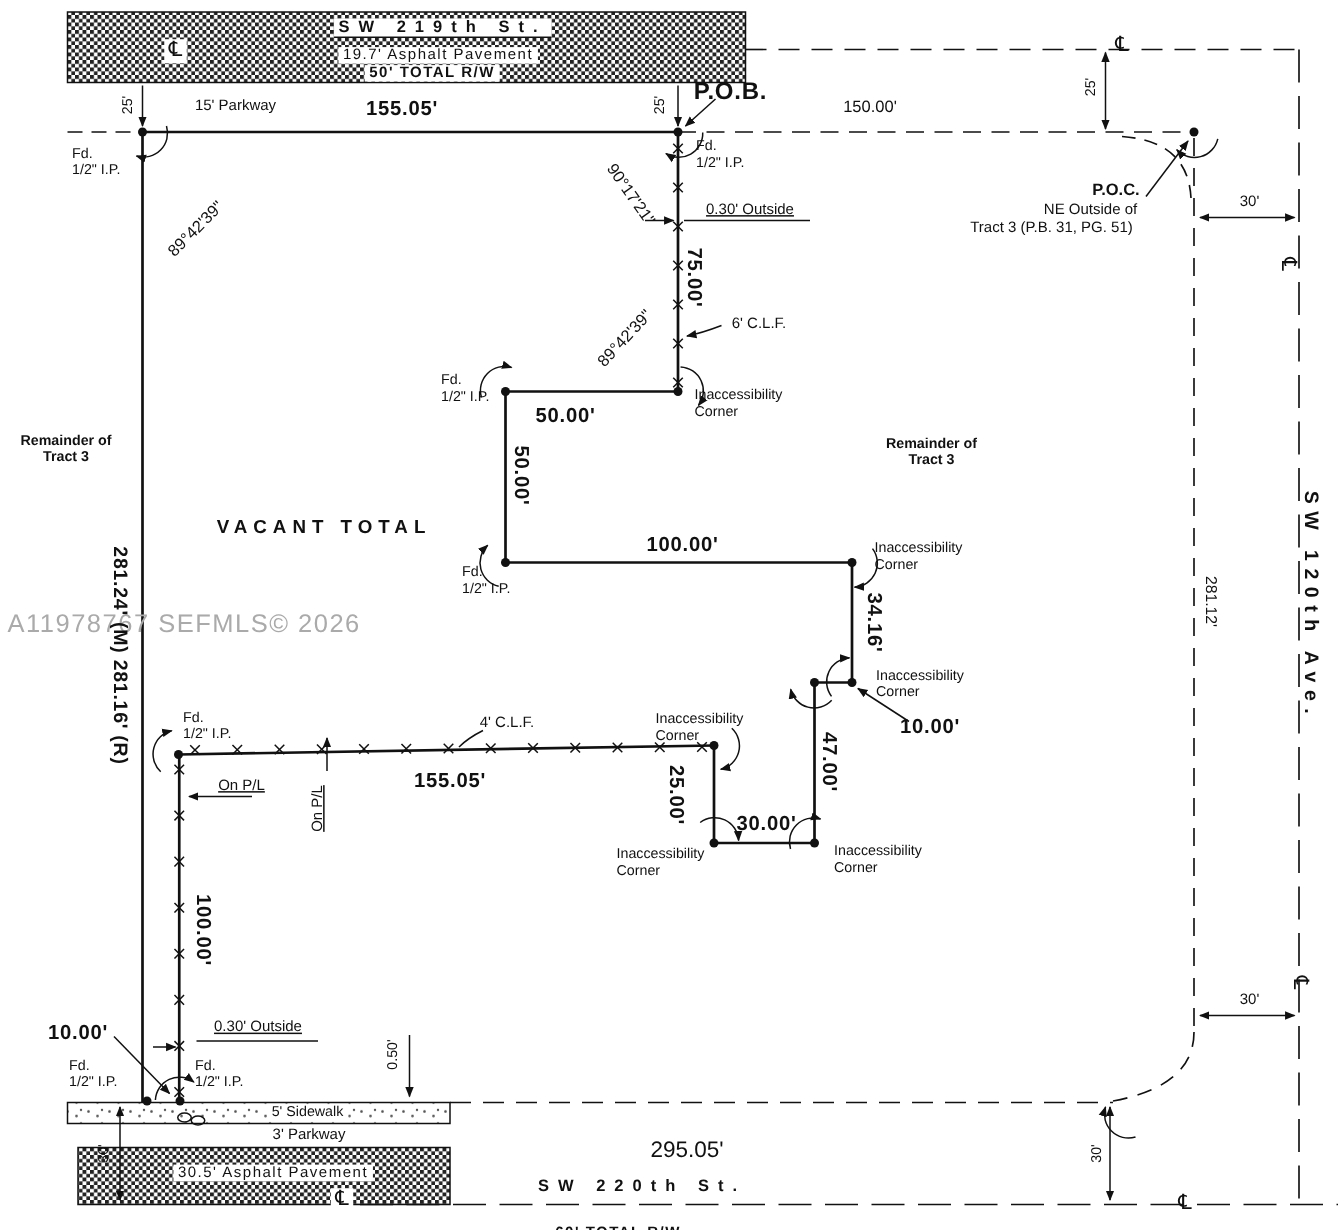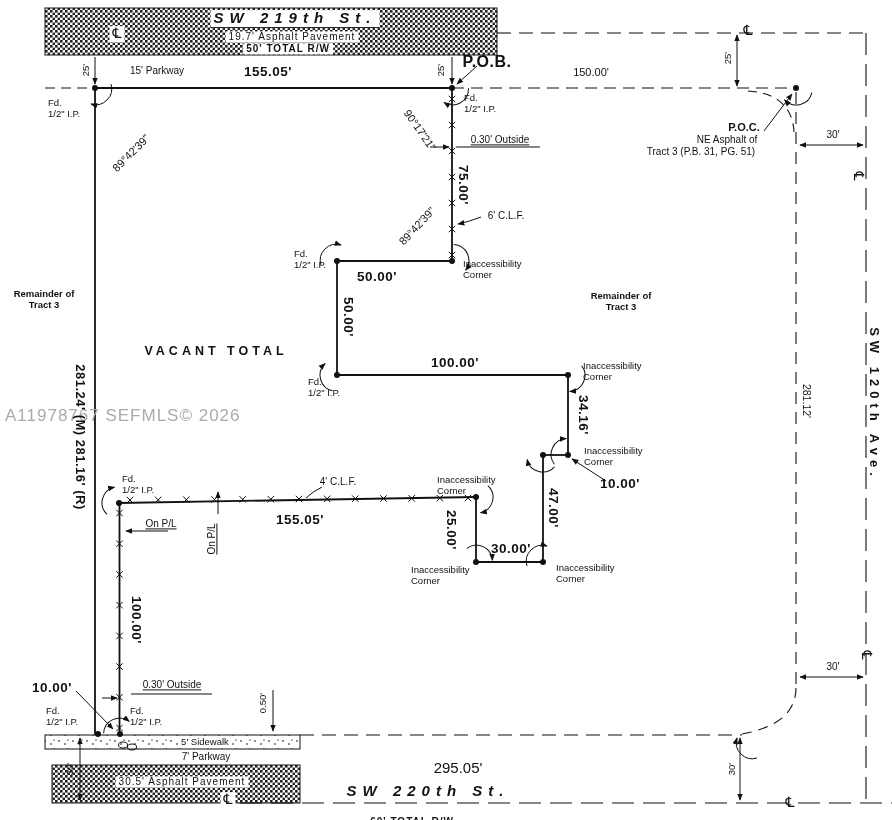--- a/index.html
+++ b/index.html
@@ -10,21 +10,21 @@
       transform:translate(-50%,-50%);}
   .tl{transform:none;}
   .b{font-weight:bold;}
   .dim{font-weight:bold;font-size:13.5px;letter-spacing:.5px;}
   .sm{font-size:9.5px;}
   .rot90{transform:translate(-50%,-50%) rotate(90deg);}
   .rotm90{transform:translate(-50%,-50%) rotate(-90deg);}
   .bg{background:#fff;padding:0 3px;}
   .ul{text-decoration:underline;}
   .ctr{text-align:center;}
-  .street{font-size:15px;font-weight:bold;letter-spacing:6px;font-style:italic;}
+  .street{font-size:11px;font-weight:bold;letter-spacing:6px;}
   .cl{font-family:"DejaVu Sans",sans-serif;font-size:14px;}
   .wm{position:absolute;left:5px;top:406px;font-size:17px;color:#aaa;letter-spacing:1px;transform:none;}
 </style>
 </head>
 <body>
 
 <div class="sheet">
 
 <svg class="geom" width="892" height="820" viewBox="0 0 892 820">
   <defs>
@@ -215,25 +215,25 @@
 <div class="lb cl rot90" style="left:866px;top:655px;">℄</div>
 <div class="lb cl bg" style="left:228px;top:800px;">℄</div>
 <div class="lb cl" style="left:790px;top:803px;">℄</div>
 
 <div class="lb rotm90 sm" style="left:86px;top:70px;">25'</div>
 <div class="lb rotm90 sm" style="left:441px;top:70px;">25'</div>
 <div class="lb rotm90 sm" style="left:728px;top:58px;">25'</div>
 <div class="lb" style="left:157px;top:71px;">15' Parkway</div>
 <div class="lb dim" style="left:268px;top:72px;">155.05'</div>
 <div class="lb b" style="left:487px;top:62px;font-size:16px;letter-spacing:.5px;">P.O.B.</div>
-<div class="lb" style="left:580px;top:72px;font-size:11px;margin-left:11px;">150.00'</div>
+<div class="lb" style="left:580px;top:72px;font-size:11px;">150.00'</div>
 <div class="lb" style="left:833px;top:135px;">30'</div>
 
 <div class="lb b" style="left:744px;top:127px;font-size:11px;">P.O.C.</div>
-<div class="lb" style="left:727px;top:140px;">NE Asphalt of</div>
+<div class="lb" style="left:727px;top:140px;">NE Outside of</div>
 <div class="lb" style="left:701px;top:152px;">Tract 3 (P.B. 31, PG. 51)</div>
 
 <div class="lb tl sm" style="left:48px;top:98px;">
       <div>Fd.</div>
       <div>1/2" I.P.</div>
     </div>
 <div class="lb tl sm" style="left:464px;top:93px;">
       <div>Fd.</div>
       <div>1/2" I.P.</div>
     </div>
@@ -317,21 +317,21 @@
 <div class="lb ul" style="left:161px;top:524px;">On P/L</div>
 <div class="lb rotm90 ul" style="left:212px;top:539px;">On P/L</div>
 <div class="lb dim rot90" style="left:136px;top:620px;">100.00'</div>
 
 <div class="lb dim" style="left:52px;top:688px;">10.00'</div>
 <div class="lb ul" style="left:172px;top:685px;">0.30' Outside</div>
 <div class="lb rotm90 sm" style="left:263px;top:703px;">0.50'</div>
 <div class="lb rotm90 sm" style="left:70px;top:769px;">30'</div>
 
 <div class="lb bg sm" style="left:205px;top:742px;">5' Sidewalk</div>
-<div class="lb" style="left:206px;top:757px;">7' Parkway</div>
+<div class="lb" style="left:206px;top:757px;">3' Parkway</div>
 <div class="lb bg" style="left:182px;top:782px;letter-spacing:1px;">30.5' Asphalt Pavement</div>
 <div class="lb bg" style="left:458px;top:740px;font-size:15px;margin-top:28px;">295.05'</div>
 <div class="lb street" style="left:428px;top:791px;">SW 220th St.</div>
 <div class="lb b" style="left:412px;top:822px;letter-spacing:1px;">60' TOTAL R/W</div>
 <div class="lb rotm90 sm" style="left:732px;top:769px;">30'</div>
 <div class="lb" style="left:833px;top:667px;">30'</div>
 
 </div>
 
 </body></html>

